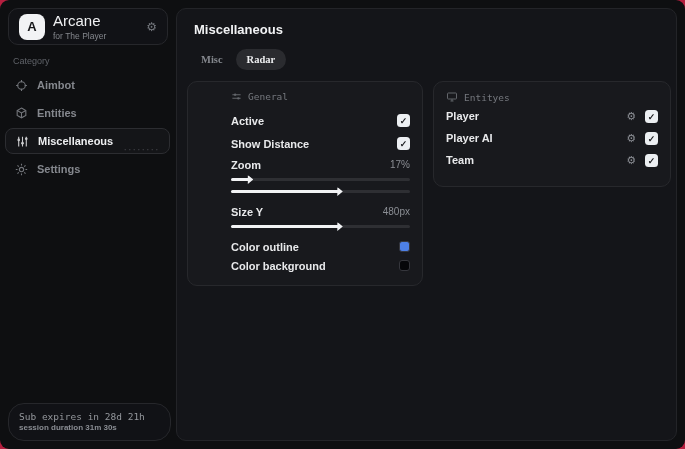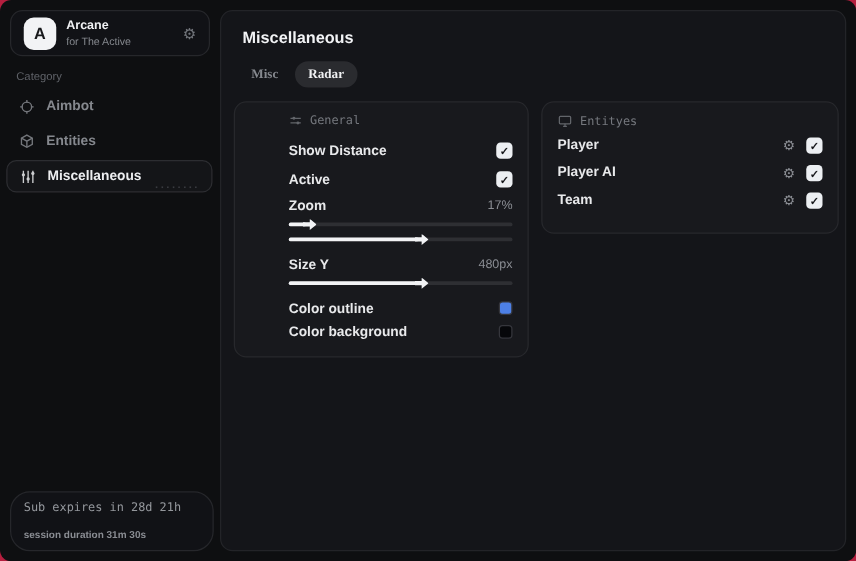--- a/index.html
+++ b/index.html
@@ -18,21 +18,21 @@
     position:absolute; left:8px; top:8px; width:160px; height:37px;
     background:#111216; border:1px solid #26272b; border-radius:10px;
     display:flex; align-items:center; gap:8px; padding:0 10px;
   }
   .logo {
     width:26px; height:26px; border-radius:8px; background:#f2f3f5;
     display:flex; align-items:center; justify-content:center;
     font-size:13px; font-weight:800; color:#17181b;
   }
   .header-texts { display:flex; flex-direction:column; }
-  .app-title { font-size:10px; font-weight:700; color:#f0f1f3; }
+  .app-title { font-size:15px; font-weight:400; color:#f0f1f3; }
   .app-subtitle { font-size:8.5px; color:#85888e; margin-top:2px; }
   .header-gear { margin-left:auto; color:#74777d; font-family:"DejaVu Sans",sans-serif; font-size:12px; line-height:1; }
 
   .category-label { position:absolute; left:13px; top:56px; font-size:9px; color:#5f6268; }
 
   .nav { position:absolute; left:0; top:71px; width:175px; display:flex; flex-direction:column; }
   .nav-item {
     height:28px; display:flex; align-items:center; gap:9px; padding-left:15px;
     color:#85888e; font-size:11px; font-weight:600;
   }
@@ -46,21 +46,21 @@
     position:absolute; right:9px; bottom:-2px; color:#3a3b40;
     font-size:9px; letter-spacing:1.5px; user-select:none;
   }
 
   .footer-card {
     position:absolute; left:8px; bottom:8px; width:163px;
     background:#111216; border:1px solid #26272b; border-radius:16px;
     padding:7px 10px 8px;
   }
   .footer-line1 { font-family:"DejaVu Sans Mono", monospace; font-size:9.5px; color:#94979c; white-space:nowrap; }
-  .footer-line2 { font-size:8px; font-weight:700; color:#8a8d93; margin-top:11px; }
+  .footer-line2 { font-size:8px; font-weight:700; color:#8a8d93; margin-top:1px; }
 
   
   .main-panel {
     position:absolute; left:176px; top:8px; width:501px; height:433px;
     background:#141519; border:1px solid #232428; border-radius:10px;
   }
   .main-title { position:absolute; left:17px; top:13px; font-size:13px; font-weight:700; color:#f2f3f5; }
   .tabs { position:absolute; left:13px; top:40px; display:flex; align-items:center; gap:2px;font-family:Liberation Serif, serif; }
   .tab { font-size:10.5px; font-weight:600; color:#85888e; padding:5px 11px; border-radius:14px; }
   .tab.active { background:#2a2b2f; color:#eff0f2; }
@@ -111,21 +111,21 @@
 <div class="window">
 
   <div class="sidebar">
 
     <div class="header-card">
       <div class="logo">
         <span>A</span>
       </div>
       <div class="header-texts">
         <span class="app-title">Arcane</span>
-        <span class="app-subtitle">for The Active</span>
+        <span class="app-subtitle">for The Player</span>
       </div>
       <span class="header-gear">⚙</span>
     </div>
 
     <div class="category-label">Category</div>
 
     <div class="nav">
 
       <div class="nav-item">
         <span class="nicon">
@@ -153,20 +153,29 @@
             <path d="M5 3v18M12 3v18M19 3v18"></path>
             <circle cx="5" cy="9" r="2.4" fill="currentColor" stroke="none"></circle>
             <circle cx="12" cy="15" r="2.4" fill="currentColor" stroke="none"></circle>
             <circle cx="19" cy="7" r="2.4" fill="currentColor" stroke="none"></circle>
           </svg>
         </span>
         <span>Miscellaneous</span>
         <span class="nav-dots">········</span>
       </div>
 
+      <div class="nav-item">
+        <span class="nicon">
+          <svg width="13" height="13" viewBox="0 0 24 24" fill="none" stroke="currentColor" stroke-width="2">
+            <circle cx="12" cy="12" r="4"></circle>
+            <path d="M12 1.5v3.2M12 19.3v3.2M1.5 12h3.2M19.3 12h3.2M4.6 4.6l2.3 2.3M17.1 17.1l2.3 2.3M19.4 4.6l-2.3 2.3M6.9 17.1l-2.3 2.3"></path>
+          </svg>
+        </span>
+        <span>Settings</span>
+      </div>
     </div>
 
     <div class="footer-card">
       <div class="footer-line1">Sub expires in 28d 21h</div>
       <div class="footer-line2">session duration 31m 30s</div>
     </div>
   </div>
 
   <div class="main-panel">
 
@@ -181,26 +190,26 @@
       <div class="card-header">
         <svg width="11" height="11" viewBox="0 0 24 24" fill="none" stroke="currentColor" stroke-width="2.2">
           <path d="M3 8h18M3 16h18"></path>
           <circle cx="9" cy="8" r="2.6" fill="currentColor" stroke="none"></circle>
           <circle cx="16" cy="16" r="2.6" fill="currentColor" stroke="none"></circle>
         </svg>
         <span>General</span>
       </div>
 
       <div class="row check">
+        <span class="row-label">Active</span>
+        <span class="checkbox checked"></span>
+      </div>
+
+      <div class="row check">
         <span class="row-label">Show Distance</span>
-        <span class="checkbox checked"></span>
-      </div>
-
-      <div class="row check">
-        <span class="row-label">Active</span>
         <span class="checkbox checked"></span>
       </div>
 
       <div class="row slider-label">
         <span class="row-label">Zoom</span>
         <span class="value">17%</span>
       </div>
       <div class="slider">
         <div class="slider-fill" style="width: 8%;">
           <div class="slider-thumb"></div>

